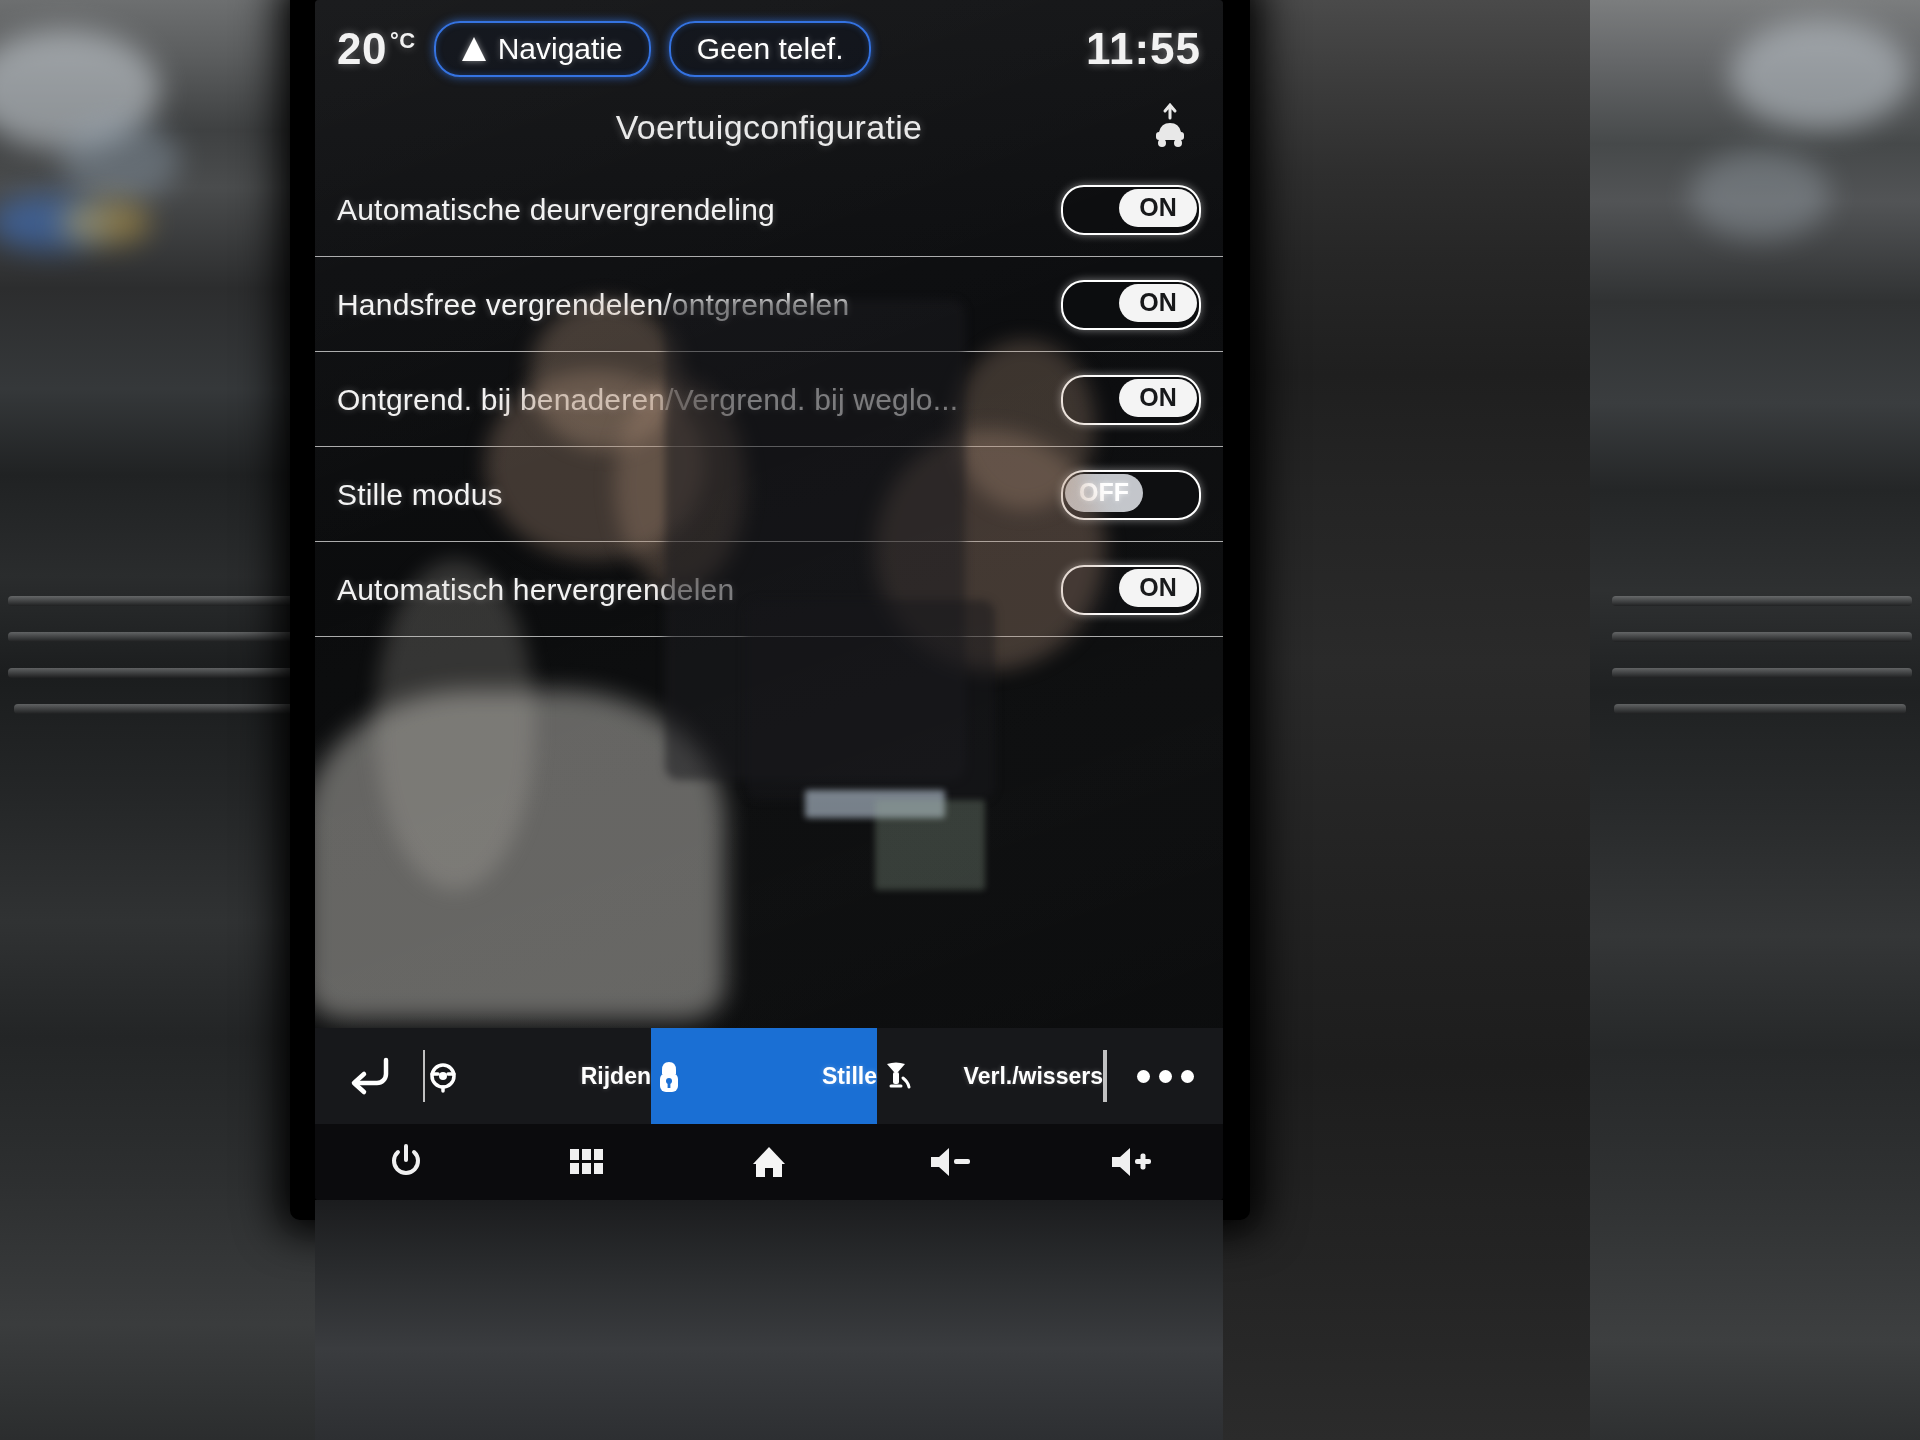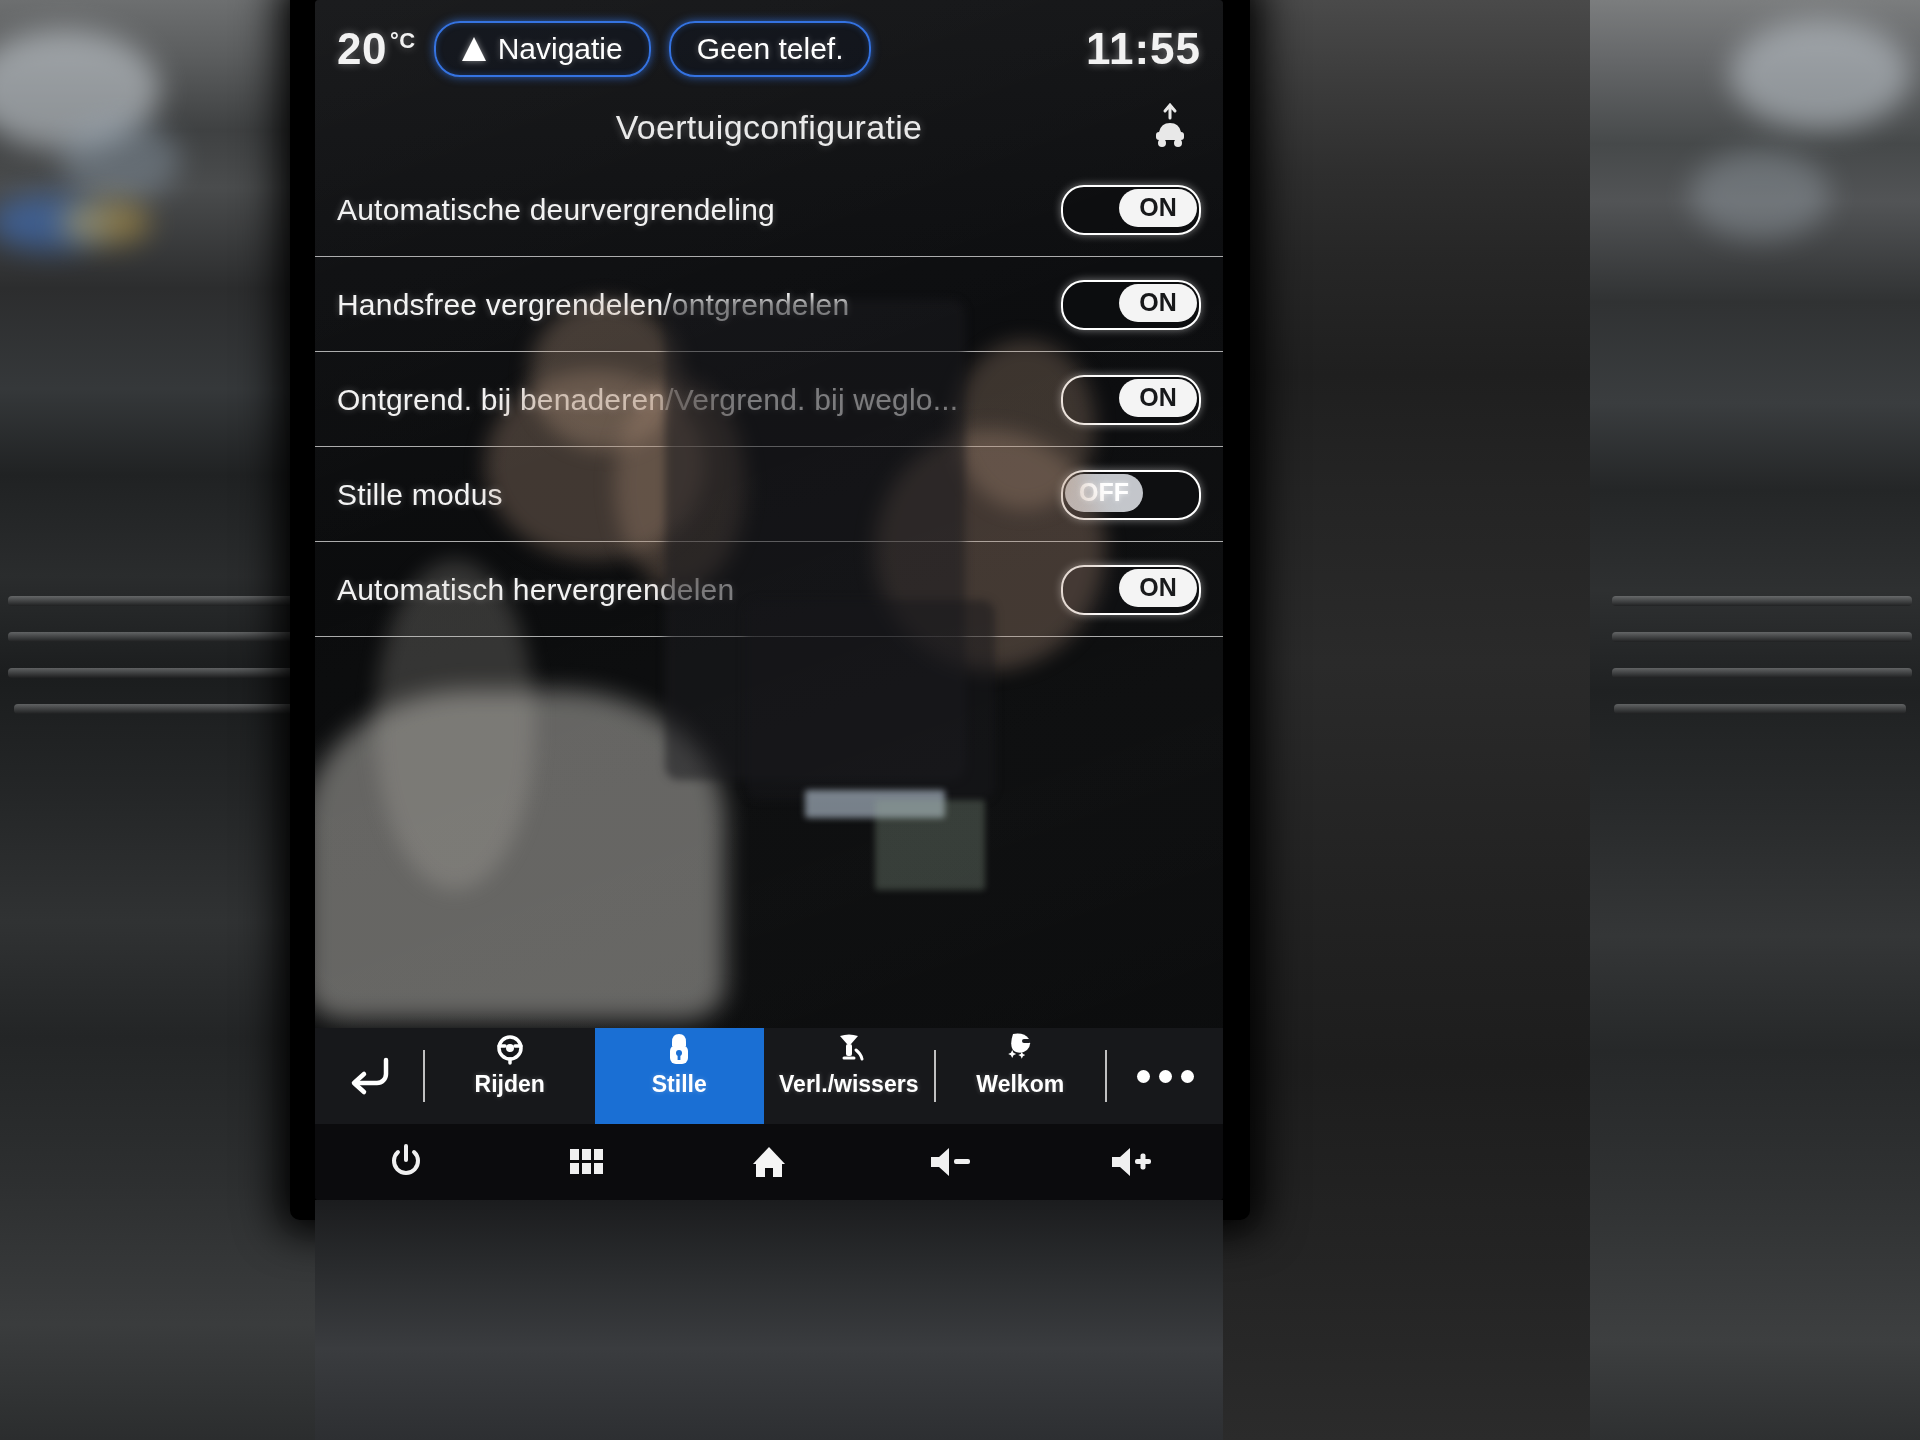--- a/index.html
+++ b/index.html
@@ -78,21 +78,21 @@
   .r-shirt{position:absolute;border-radius:40% 40% 10% 10%;filter:blur(12px);}
   .r-window{position:absolute;filter:blur(3px);}
   .gloss{position:absolute;inset:0;
     background:linear-gradient(160deg,rgba(255,255,255,.035) 0%,rgba(255,255,255,0) 38%,rgba(255,255,255,.02) 70%,rgba(255,255,255,0) 100%);}
 
   
   .tabbar{position:absolute;left:0;bottom:76px;width:908px;height:96px;
           background:#17181b;display:flex;align-items:stretch;}
   .tab-back{width:108px;display:flex;align-items:center;justify-content:center;}
   .tsep{width:2px;background:rgba(235,235,235,.8);margin:22px 0;}
-  .tab{flex:1;display:flex;flex-direction:column;align-items:center;justify-content:flex-start;gap:3px;
+  .tab{flex:1;display:flex;align-items:center;justify-content:space-between;gap:3px;
        color:#fff;font-size:23px;font-weight:600;text-shadow:0 0 5px rgba(255,255,255,.25);}
   .tab.active{background:#1a6fd4;}
   .tab-icon{height:40px;display:flex;align-items:flex-end;}
   .tab-more{width:116px;display:flex;align-items:center;justify-content:center;gap:9px;}
   .dot{width:13px;height:13px;border-radius:50%;background:#fff;}
 
   
   .hwbar{position:absolute;left:0;bottom:0;width:908px;height:76px;
          background:#0b0b0d;display:flex;align-items:center;justify-content:space-around;}
   .hw{width:70px;height:58px;display:flex;align-items:center;justify-content:center;}
@@ -255,32 +255,20 @@
             <rect x="16" y="14" width="6" height="12" rx="2" fill="#fff"></rect>
             <path d="M14 28 h10" stroke="#fff" stroke-width="3" stroke-linecap="round"></path>
             <path d="M26 20 q5 4 6 9" stroke="#fff" stroke-width="3" fill="none" stroke-linecap="round"></path>
           </svg>
         </span>
         <span>Verl./wissers</span>
       </div>
 
       <div class="tsep"></div>
 
-      <div class="tab">
-        <span class="tab-icon">
-          <svg width="38" height="38" viewBox="0 0 38 38">
-            <path d="M12 4 q11-2 16 5 q3 6-2 11 q-6 5-13 1 q-5-5-1-17z" fill="#fff"></path>
-            <rect x="21" y="9" width="9" height="4" rx="2" fill="#1c1d21"></rect>
-            <path d="M9 22 l4 4 M13 22 l-4 4" stroke="#1c1d21" stroke-width="2"></path>
-            <path d="M10 29 l1.6 3.4 3.4 1.6-3.4 1.6L10 39l-1.6-3.4L5 34l3.4-1.6z" fill="#fff" transform="scale(.8) translate(4,-4)"></path>
-            <path d="M20 30 l1.4 3 3 1.4-3 1.4L20 39l-1.4-3.2-3-1.4 3-1.4z" fill="#fff" transform="scale(.8) translate(6,-3)"></path>
-          </svg>
-        </span>
-        <span>Welkom</span>
-      </div>
 
       <div class="tsep"></div>
 
       <div class="tab-more">
         <span class="dot"></span>
         <span class="dot"></span>
         <span class="dot"></span>
       </div>
     </div>
 

